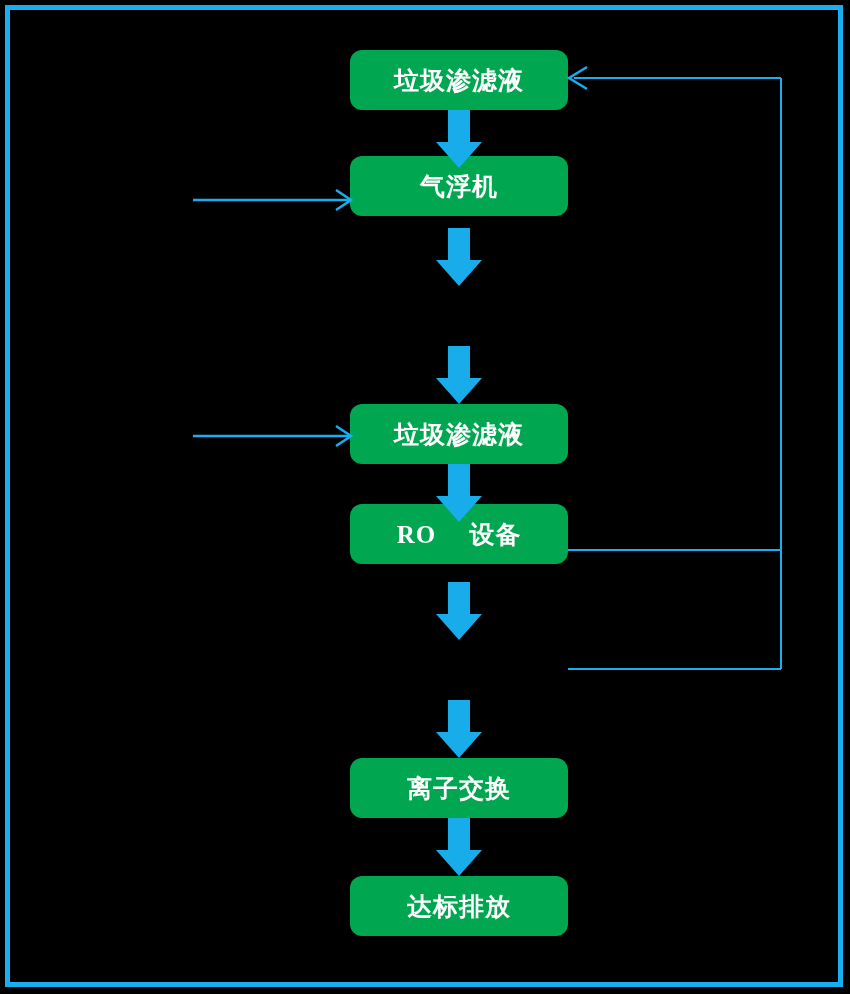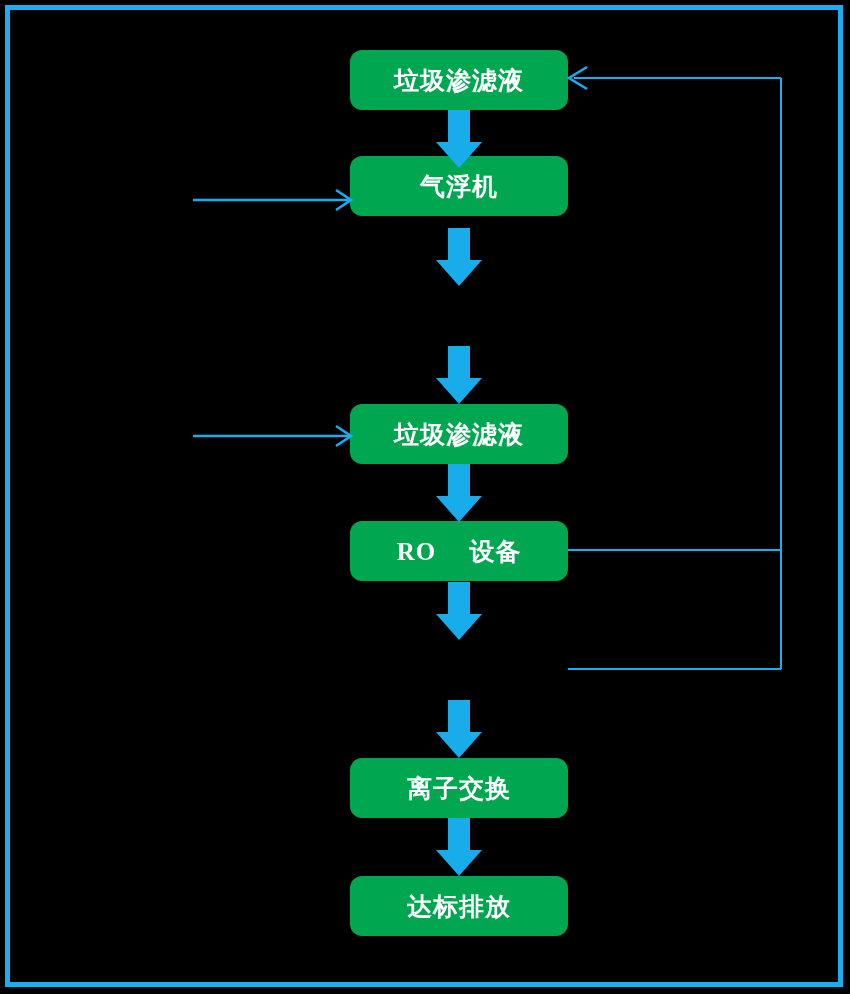--- a/index.html
+++ b/index.html
@@ -100,21 +100,21 @@
 
   <div class="node" style="top:156px">
     <span class="label">气浮机</span>
   </div>
 
 
   <div class="node" style="top:404px">
     <span class="label">垃圾渗滤液</span>
   </div>
 
-  <div class="node" style="top:521px">
+  <div class="node" style="top:504px">
     <span class="label">RO 　设备</span>
   </div>
 
 
   <div class="node" style="top:876px">
     <span class="label">达标排放</span>
   </div>
 
   <div class="node" style="top:758px">
     <span class="label">离子交换</span>

